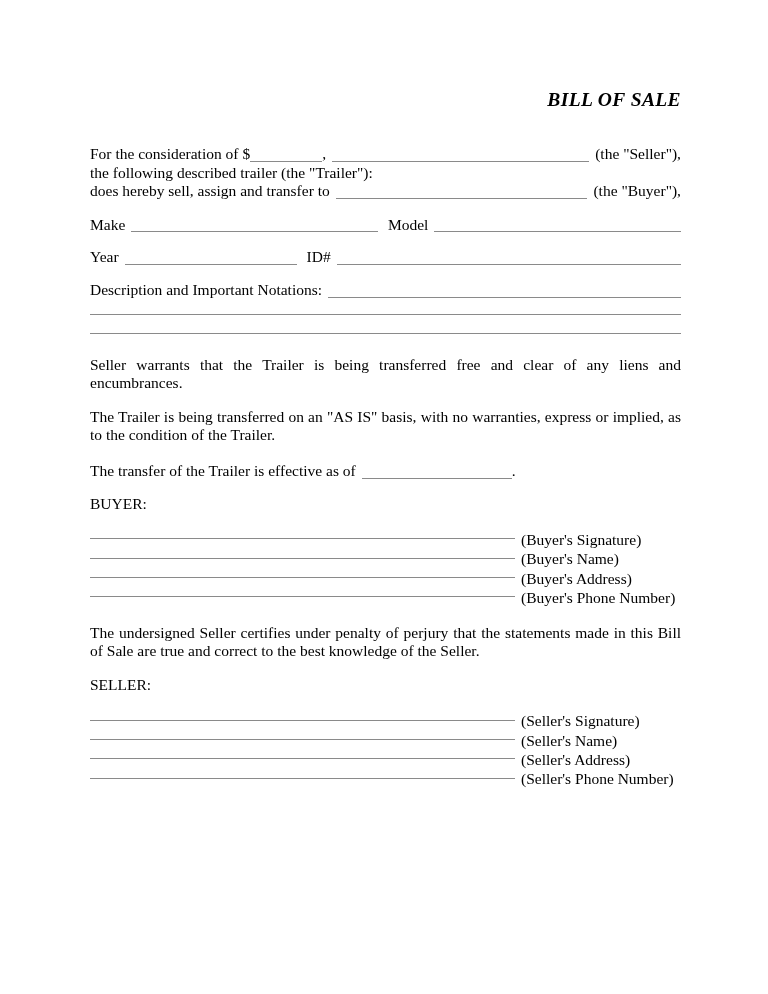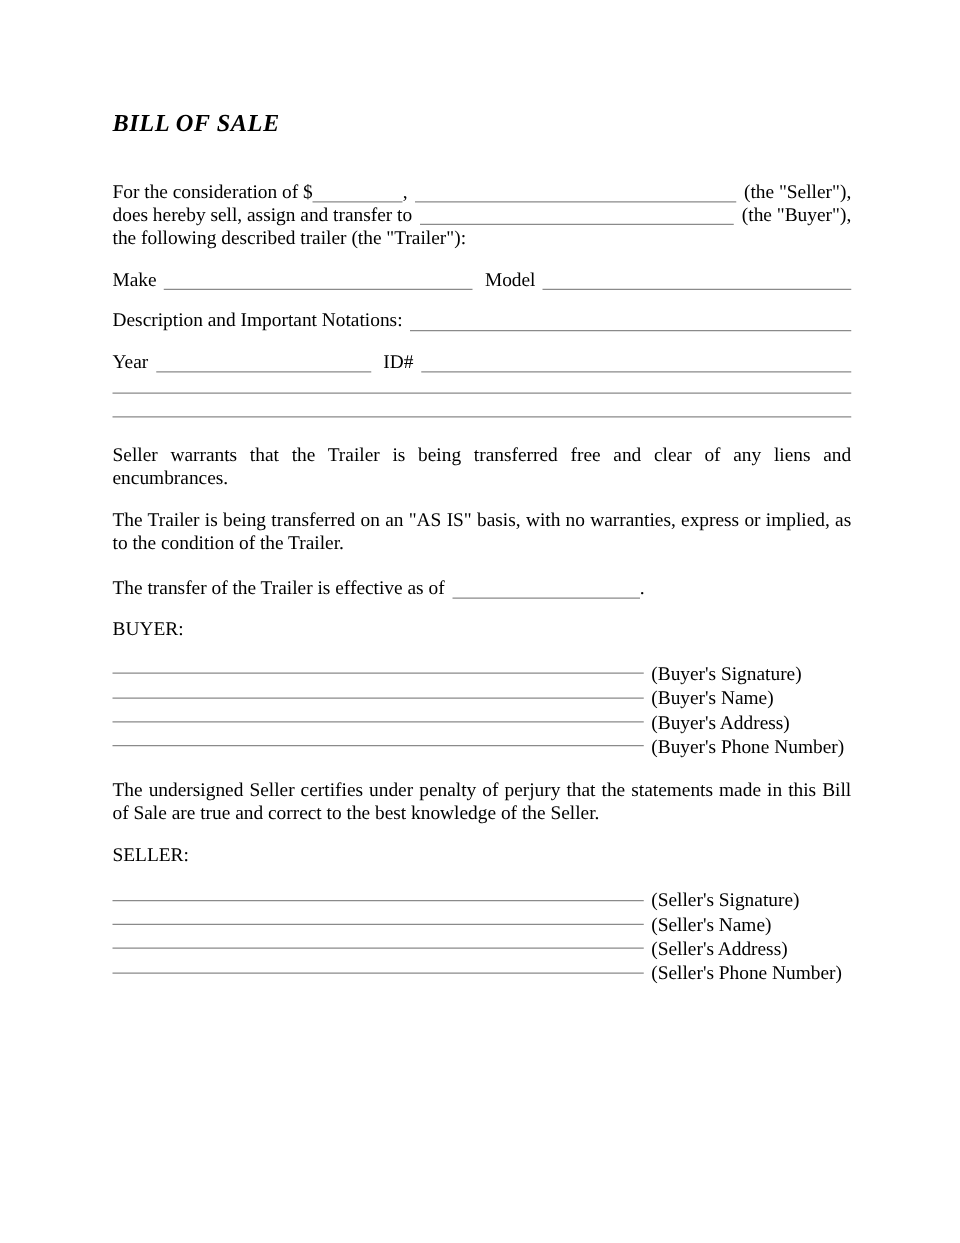--- a/index.html
+++ b/index.html
@@ -8,21 +8,21 @@
     width: 768px; height: 994px;
     font-family: "Liberation Serif", "DejaVu Serif", serif;
     color: #000000;
     position: relative;
   }
   .page { position: absolute; inset: 0; background: #ffffff; }
   .content { position: absolute; left: 90px; top: 0; width: 591px; }
 
   .title {
     margin-top: 90px;
-    text-align: left;
+    text-align: right;
     font-size: 19.5px;
     line-height: 20px;
     font-weight: bold;
     font-style: italic;
     letter-spacing: 0.4px;
   }
 
   .para {
     font-size: 15.5px;
     line-height: 18.6px;
@@ -99,45 +99,45 @@
 
     <div class="intro">
       <div class="row">
         <span>For the consideration of $</span>
         <span class="blank w-amount"></span>
         <span>,</span>
         <span class="blank flex g6"></span>
         <span class="g6">(the "Seller"),</span>
       </div>
       <div class="row">
+        <span>the following described trailer (the "Trailer"):</span>
+      </div>
+      <div class="row">
         <span>does hereby sell, assign and transfer to</span>
         <span class="blank flex g6"></span>
         <span class="g6">(the "Buyer"),</span>
-      </div>
-      <div class="row">
-        <span>the following described trailer (the "Trailer"):</span>
       </div>
     </div>
 
     <div class="row make-row">
       <span>Make</span>
       <span class="blank flex g6"></span>
       <span class="g10">Model</span>
       <span class="blank flex g6"></span>
     </div>
 
-    <div class="row desc-row">
-      <span>Description and Important Notations:</span>
-      <span class="blank flex g6"></span>
-    </div>
-
     <div class="row year-row">
       <span>Year</span>
       <span class="blank w-year g6"></span>
       <span class="g10">ID#</span>
+      <span class="blank flex g6"></span>
+    </div>
+
+    <div class="row desc-row">
+      <span>Description and Important Notations:</span>
       <span class="blank flex g6"></span>
     </div>
 
     <div class="hr first"></div>
     <div class="hr second"></div>
 
     <p class="para clause-liens">Seller warrants that the Trailer is being transferred free and clear of any liens and encumbrances.</p>
 
     <p class="para clause-asis">The Trailer is being transferred on an "AS IS" basis, with no warranties, express or implied, as to the condition of the Trailer.</p>
 

